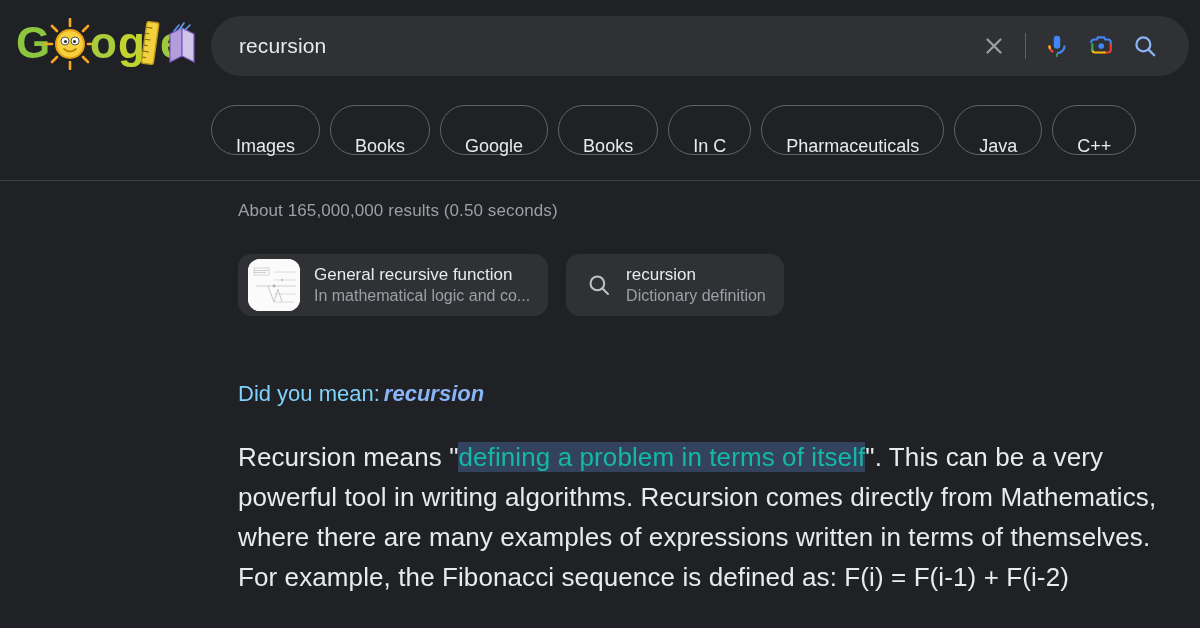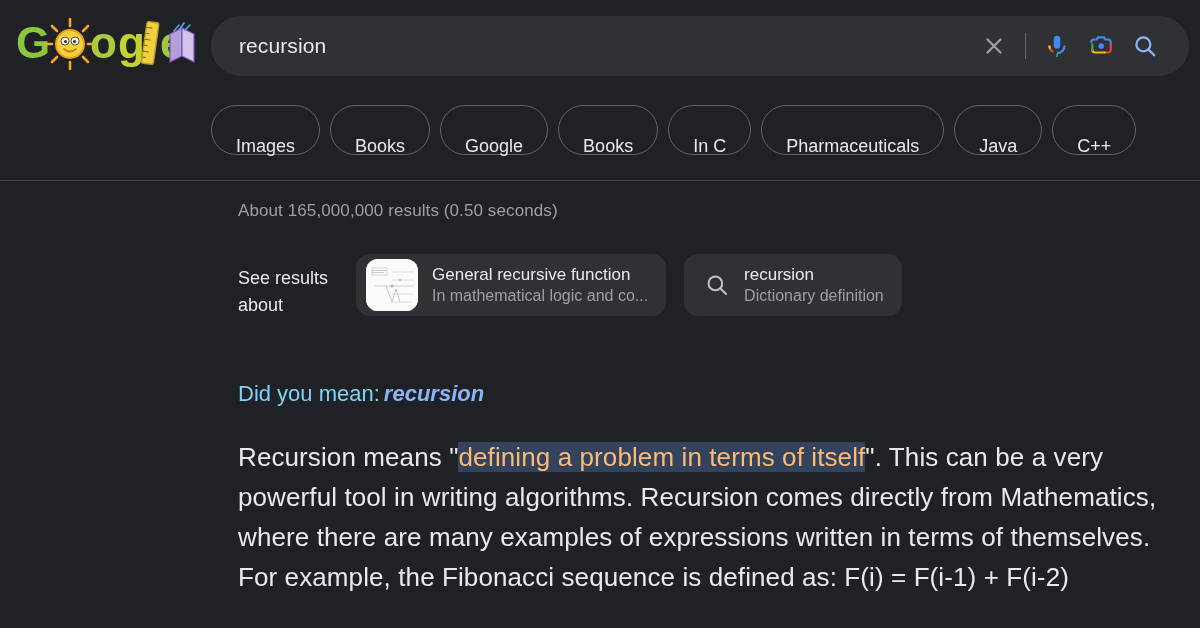--- a/index.html
+++ b/index.html
@@ -223,21 +223,21 @@
     left: 238px;
     top: 255px;
     width: 935px;
     font-size: 26px;
     line-height: 40px;
     color: #e8eaed;
     letter-spacing: 0.1px;
   }
   .selected {
     background: #33435e;
-    color: #fdba74;
+    color: #14b8a6;
   }
 </style>
 </head>
 <body>
 
 <div class="page">
 
   <div class="header">
 
     <div class="logo">
@@ -350,21 +350,20 @@
     </div>
 
   </div>
 
   <div class="main">
 
     <div class="results-count">About 165,000,000 results (0.50 seconds)</div>
 
     <div class="see-results">
 
-      <div class="see-results-label">See results about</div>
 
       <div class="card">
         <div class="card-thumb">
           <svg width="52" height="52" viewBox="0 0 52 52" aria-hidden="true">
             <rect width="52" height="52" fill="#fbfbfb"></rect>
             <rect x="6" y="9" width="15" height="7" fill="none" stroke="#cfcfcf" stroke-width="0.9"></rect>
             <line x1="6" y1="11.5" x2="20" y2="11.5" stroke="#b9b9b9" stroke-width="0.7"></line>
             <line x1="6" y1="13.5" x2="18" y2="13.5" stroke="#b9b9b9" stroke-width="0.7"></line>
             <line x1="26" y1="13" x2="48" y2="13" stroke="#d6d6d6" stroke-width="0.8"></line>
             <line x1="26" y1="21" x2="48" y2="21" stroke="#d6d6d6" stroke-width="0.8"></line>

